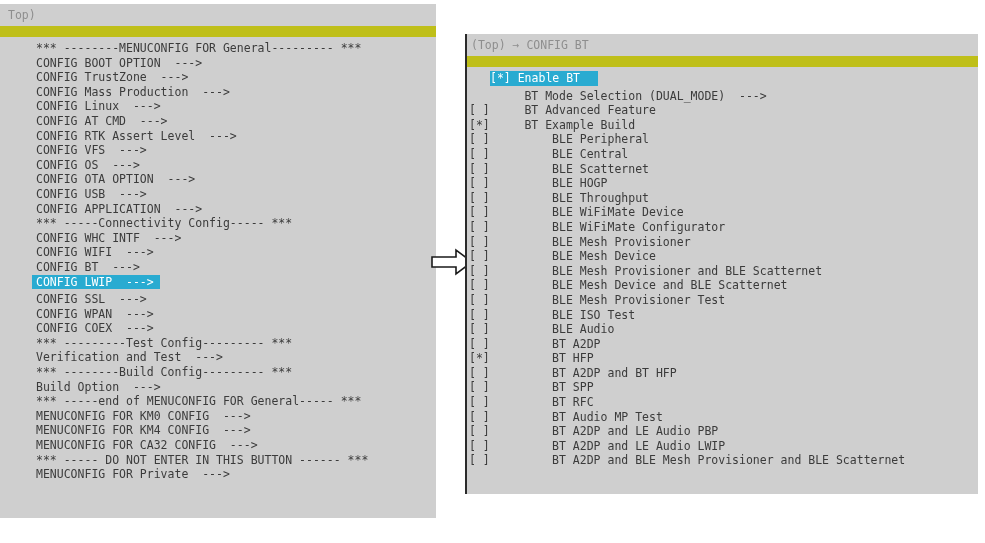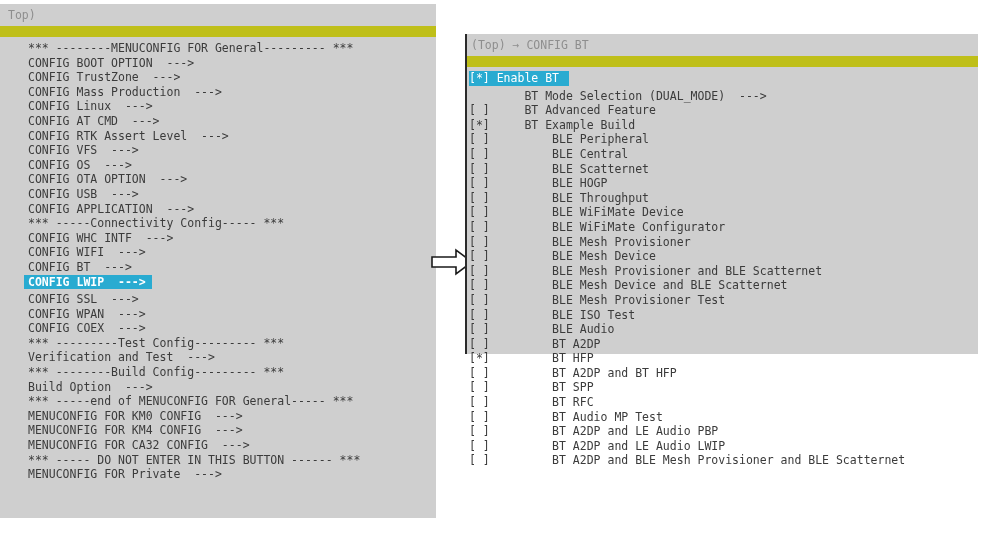--- a/index.html
+++ b/index.html
@@ -55,34 +55,34 @@
   .row-wrap { white-space: pre; }
 
   
   #left-panel {
     left: 0px;
     top: 4px;
     width: 436px;
     height: 514px;
   }
   #left-panel .panel-header { padding-left: 8px; }
-  #left-panel .panel-body { padding-left: 28px; }
-  #left-panel .row.selected { padding-right: 6px; margin-left: -4px; padding-left: 4px; font-weight: bold; }
+  #left-panel .panel-body { padding-left: 36px; }
+  #left-panel .row.selected { padding-right: 6px; margin-left: -4px; padding-left: 4px; }
 
   
   #right-panel {
     left: 465px;
     top: 34px;
     width: 513px;
-    height: 320px;
+    height: 460px;
     border-left: 2px solid #2b2b2b;
   }
   #right-panel .panel-header { padding-left: 4px; }
   #right-panel .panel-body { padding-left: 2px; }
-  #right-panel .row.selected { padding-right: 10px; }
+  #right-panel .row.selected { padding-right: 18px; margin-left: 21px; }
 
   
   #flow-arrow {
     position: absolute;
     left: 430px;
     top: 248px;
     width: 44px;
     height: 28px;
   }
 </style>

